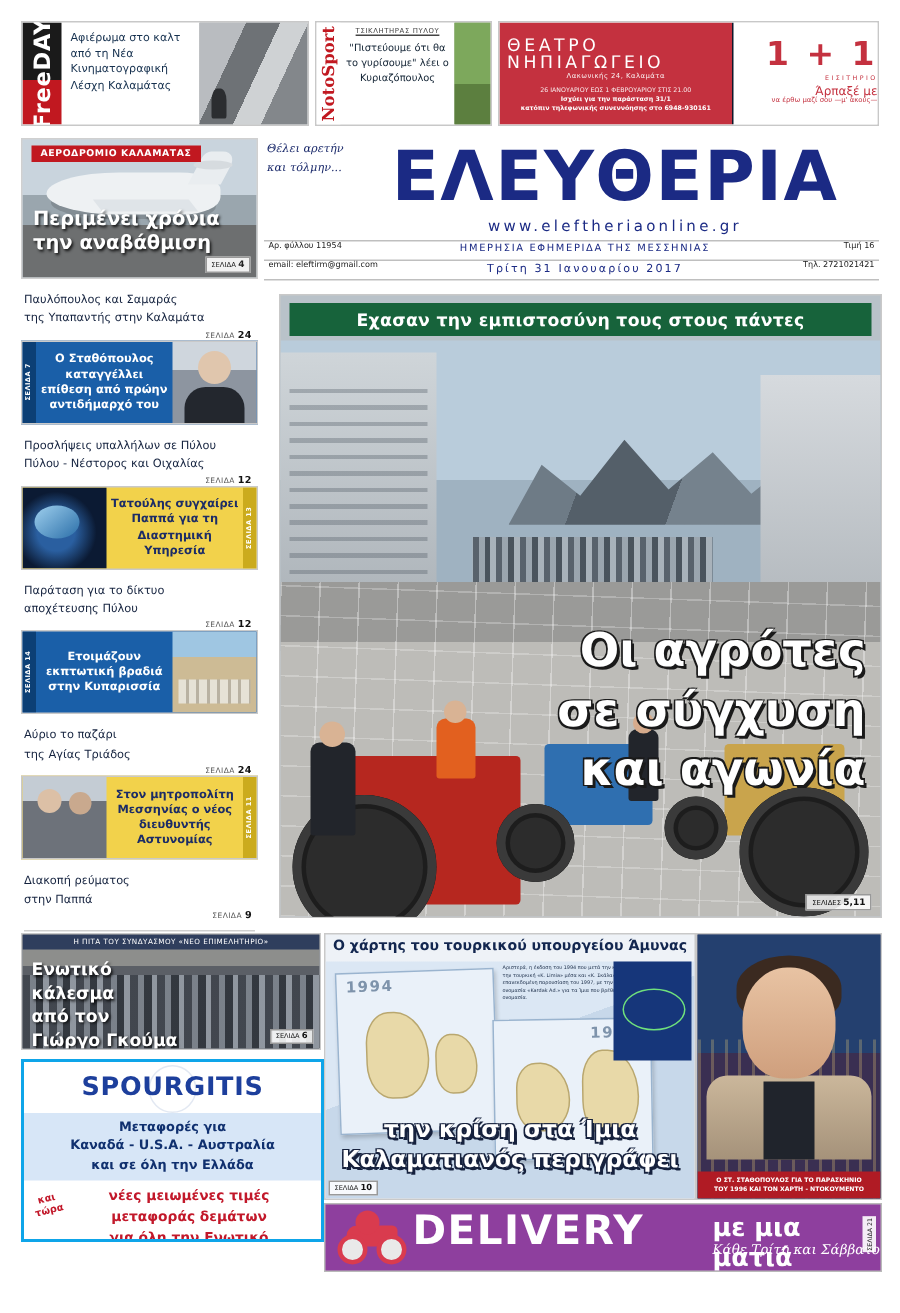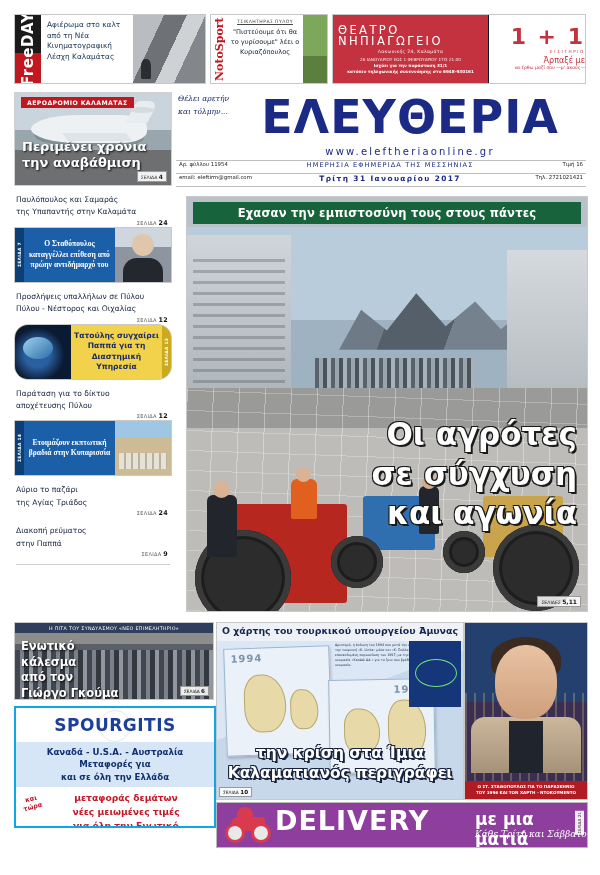--- a/index.html
+++ b/index.html
@@ -51,21 +51,21 @@
   .logo{position:absolute;left:58px;top:-2px;width:352px;height:62px;
         font-family:"DejaVu Sans","Liberation Sans",sans-serif;font-weight:bold;font-size:46px;letter-spacing:1px;
         color:#1b2a84;line-height:62px;text-align:center;white-space:nowrap;}
   .site{position:absolute;left:58px;top:58px;width:352px;text-align:center;color:#1b2a84;font-weight:normal;
         font-size:10px;letter-spacing:2.2px;}
   .infobar{position:absolute;left:0;top:72px;width:410px;}
   .infrow{display:flex;border-top:1px solid #bfbfbf;height:12px;font-size:5.4px;color:#222;}
   .infrow:last-child{border-bottom:1px solid #bfbfbf;}
   .if-l{width:92px;padding-left:3px;}
   .if-c{flex:1;text-align:center;letter-spacing:1.1px;color:#1b2a84;font-size:6.6px;}
-  .if-c.b{font-weight:bold;letter-spacing:1.4px;font-size:7.4px;}
+  .if-c.b{font-weight:normal;letter-spacing:1.4px;font-size:7.4px;}
   .if-r{width:74px;text-align:right;padding-right:3px;}
 
   
   #sidebar{position:absolute;left:14px;top:92px;width:158px;}
   .s-gap{height:7px;}
   .teaser{font-size:7.6px;line-height:1.5;color:#15233f;padding:1px 2px 0 2px;}
   .pageref{font-size:5px;color:#555;text-align:right;padding:1px 4px 0 0;letter-spacing:.3px;}
   .pageref b{font-size:6.4px;color:#111;}
 
   
@@ -86,22 +86,22 @@
 
   
   .strip{position:relative;height:54px;border:1px solid #c9c9c9;display:flex;overflow:hidden;}
   .strip .sidetab{width:9px;writing-mode:vertical-rl;transform:rotate(180deg);display:flex;align-items:center;
                   justify-content:center;font-size:4.4px;font-weight:bold;letter-spacing:.3px;}
   .strip .stext{flex:1;display:flex;align-items:center;justify-content:center;text-align:center;
                 font-weight:bold;font-size:7.6px;line-height:1.35;padding:2px 3px;}
   .strip .spic{width:56px;position:relative;overflow:hidden;}
   .strip.blue{background:#1a5fa8;}
   .strip.blue .sidetab{background:#0c3f75;color:#fff;}
-  .strip.blue .stext{color:#fff;font-family:Liberation Serif, serif;}
-  .strip.yellow{background:#f2d24b;border-radius:14px;}
+  .strip.blue .stext{color:#fff;}
+  .strip.yellow{background:#f2d24b;}
   .strip.yellow .sidetab{background:#cbab1d;color:#fff;}
   .strip.yellow .stext{color:#1c2c66;}
 
   .pic-portrait{background:linear-gradient(180deg,#cfd6dd 0 35%,#8d95a0 35% 100%);}
   .pic-portrait:before{content:"";position:absolute;left:50%;top:6px;transform:translateX(-50%);
      width:22px;height:22px;border-radius:50%;background:#e0c6ad;}
   .pic-portrait:after{content:"";position:absolute;left:50%;bottom:0;transform:translateX(-50%);
      width:40px;height:24px;background:#23272e;border-radius:14px 14px 0 0;}
   .pic-space{background:radial-gradient(circle at 40% 55%,#2a5fa0 0 28%,#0b1a33 60%);}
   .pic-space:before{content:"";position:absolute;left:8px;top:12px;width:30px;height:22px;border-radius:50%;
@@ -360,20 +360,25 @@
 
     <div>
       <div class="teaser">Αύριο το παζάρι</div>
       <div class="teaser">της Αγίας Τριάδος</div>
       <div class="pageref">
         <span>ΣΕΛΙΔΑ</span>
         <b>24</b>
       </div>
     </div>
 
+    <div class="strip yellow">
+      <div class="spic pic-two"></div>
+      <div class="stext">Στον μητροπολίτη Μεσσηνίας ο νέος διευθυντής Αστυνομίας</div>
+      <div class="sidetab">ΣΕΛΙΔΑ 11</div>
+    </div>
 
     <div class="s-gap"></div>
 
     <div>
       <div class="teaser">Διακοπή ρεύματος</div>
       <div class="teaser">στην Παππά</div>
       <div class="pageref">
         <span>ΣΕΛΙΔΑ</span>
         <b>9</b>
       </div>
@@ -427,28 +432,28 @@
       <b>6</b>
     </div>
   </div>
 
   <div id="spourgitis">
     <div class="sp-logo">
       <div class="sp-globe"></div>
       <div class="sp-word">SPOURGITIS</div>
     </div>
     <div class="sp-band1">
+      <div>Μεταφορές για</div>
       <div>Καναδά - U.S.A. - Αυστραλία</div>
-      <div>Μεταφορές για</div>
       <div>και σε όλη την Ελλάδα</div>
     </div>
     <div class="sp-band2">
       <div class="sp-now">και τώρα</div>
+      <div>νέες μειωμένες τιμές</div>
       <div>μεταφοράς δεμάτων</div>
-      <div>νέες μειωμένες τιμές</div>
       <div>για όλη την Ενωτικό</div>
     </div>
 
   </div>
 
   <div id="imia">
     <div class="im-title">Ο χάρτης του τουρκικού υπουργείου Άμυνας</div>
     <div class="im-maps">
       <div class="mapcard mc1">
         <div class="mcyear">1994</div>

